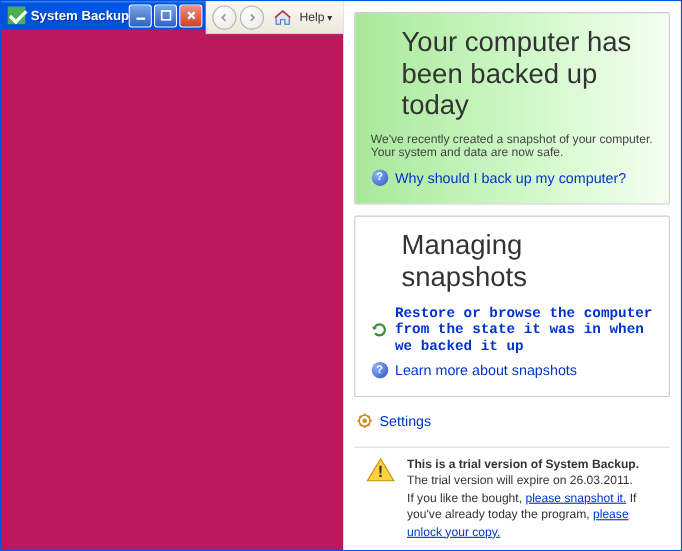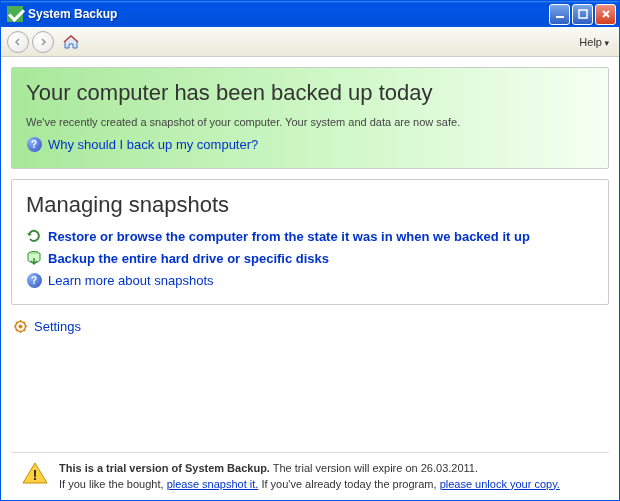--- a/index.html
+++ b/index.html
@@ -1,18 +1,18 @@
 <!DOCTYPE html>
 <html><head>
   <meta charset="utf-8">
   <style>
     * { box-sizing: border-box; margin: 0; padding: 0; }
     body { font-family: Tahoma, Arial, sans-serif; font-size: 11px; background: #ece9d8; width: 620px; height: 501px; overflow: hidden; }
     
-    .window { width: 620px; height: 501px; border: 1px solid #0054e3; background: #be185d; display: flex; flex-direction: column; }
+    .window { width: 620px; height: 501px; border: 1px solid #0054e3; background: #be185d; display: flex; }
     
     .titlebar { height: 26px; background: linear-gradient(to bottom, #3c8cf0 0%, #0054e3 8%, #0054e3 40%, #0050db 88%, #0054e3 100%); display: flex; align-items: center; padding: 0 3px; color: #fff; }
     .titlebar-icon { width: 16px; height: 16px; margin-left: 3px; margin-right: 5px; background: #4caf50; position: relative; }
     .titlebar-icon::before { content: ''; position: absolute; left: 2px; top: 3px; width: 12px; height: 6px; border-left: 3px solid #fff; border-bottom: 3px solid #fff; transform: rotate(-45deg); }
     .titlebar-text { flex: 1; font-weight: bold; font-size: 12px; text-shadow: 1px 1px 0 #003399; }
     .titlebar-buttons { display: flex; gap: 2px; }
     .tbtn { width: 21px; height: 21px; border: 1px solid #fff; border-radius: 3px; display: flex; align-items: center; justify-content: center; cursor: pointer; }
     .tbtn-min, .tbtn-max { background: linear-gradient(to bottom, #7ba7e8, #2f5fc4); }
     .tbtn-close { background: linear-gradient(to bottom, #f09080, #d04020); }
     .tbtn svg { width: 12px; height: 12px; }
@@ -23,31 +23,31 @@
     .toolbar-spacer { flex: 1; }
     .help-link { color: #333; font-size: 11px; cursor: pointer; padding: 2px 4px; }
     .help-link::after { content: ' ▾'; font-size: 9px; }
     
     .content { flex: 1; background: #fff; padding: 10px 10px 0 10px; display: flex; flex-direction: column; overflow: hidden; }
     
     .panel { border: 1px solid #ccc; border-radius: 2px; margin-bottom: 10px; }
     .panel-green { background: linear-gradient(to right, #a8e89a 0%, #d0f8c8 55%, #f5fff2 100%); padding: 12px 14px 10px 14px; }
     .panel-white { background: #fff; padding: 12px 14px 10px 14px; }
     
-    .panel-title { font-size: 22px; font-weight: normal; color: #333; margin-bottom: 10px; font-family: Arial, sans-serif; }
+    .panel-title { font-size: 25px; font-weight: normal; color: #333; margin-bottom: 10px; font-family: Arial, sans-serif; margin-left: 28px; }
     .panel-green .panel-title { color: #333; }
     
     .panel-desc { font-size: 11px; color: #444; margin-bottom: 8px; display: flex; align-items: flex-end; gap: 8px; }
     
     .btn { background: linear-gradient(to bottom, #fff, #eee); border: 1px solid #888; border-radius: 3px; padding: 2px 8px; font-size: 11px; cursor: pointer; font-family: inherit; }
     
     .link-row { display: flex; align-items: center; gap: 6px; margin: 6px 0; }
     .link-row .icon { width: 16px; height: 16px; flex-shrink: 0; display: flex; align-items: center; justify-content: center; }
     .link-text { color: #0033cc; font-size: 13px; cursor: pointer; }
-    .link-text.bold { font-weight: bold; }
+    .link-text.bold { font-weight: bold; font-family: Liberation Mono, monospace; }
     
     .settings-row { display: flex; align-items: flex-end; gap: 6px; margin: 4px 2px; }
     
     .content-spacer { flex: 1; }
     
     .trial-bar { border-top: 1px solid #ddd; padding: 8px 10px; display: flex; align-items: flex-start; gap: 10px; background: #fff; font-size: 11px; color: #333; }
     .warning-icon { width: 28px; height: 24px; flex-shrink: 0; }
     .trial-text { line-height: 1.4; }
     .trial-text a { color: #0033cc; text-decoration: underline; cursor: pointer; }
     
@@ -124,30 +124,20 @@
       <div class="link-row">
         <div class="icon restore-icon">
           <svg width="16" height="16" viewBox="0 0 16 16">
               <path d="M3 7 A5 5 0 1 1 4 11" fill="none" stroke="#3c8c3c" stroke-width="2"></path>
               <path d="M1 5 L3 8 L6 6 Z" fill="#3c8c3c"></path>
             </svg>
         </div>
         <span class="link-text bold">Restore or browse the computer from the state it was in when we backed it up</span>
       </div>
       <div class="link-row">
-        <div class="icon backup-icon">
-          <svg width="16" height="16" viewBox="0 0 16 16">
-              <ellipse cx="8" cy="4" rx="6" ry="2.5" fill="#a8e89a" stroke="#3c8c3c"></ellipse>
-              <path d="M2 4 L2 10 A6 2.5 0 0 0 14 10 L14 4" fill="#d0f8c8" stroke="#3c8c3c"></path>
-              <path d="M8 8 L8 14 M5 11 L8 14 L11 11" fill="none" stroke="#3c8c3c" stroke-width="1.5"></path>
-            </svg>
-        </div>
-        <span class="link-text bold">Backup the entire hard drive or specific disks</span>
-      </div>
-      <div class="link-row">
         <div class="icon">
             <div class="q-icon">?</div>
           </div>
         <span class="link-text">Learn more about snapshots</span>
       </div>
     </div>
 
     <div class="settings-row">
       <div class="gear-icon">
         <svg width="15" height="15" viewBox="0 0 15 15">

